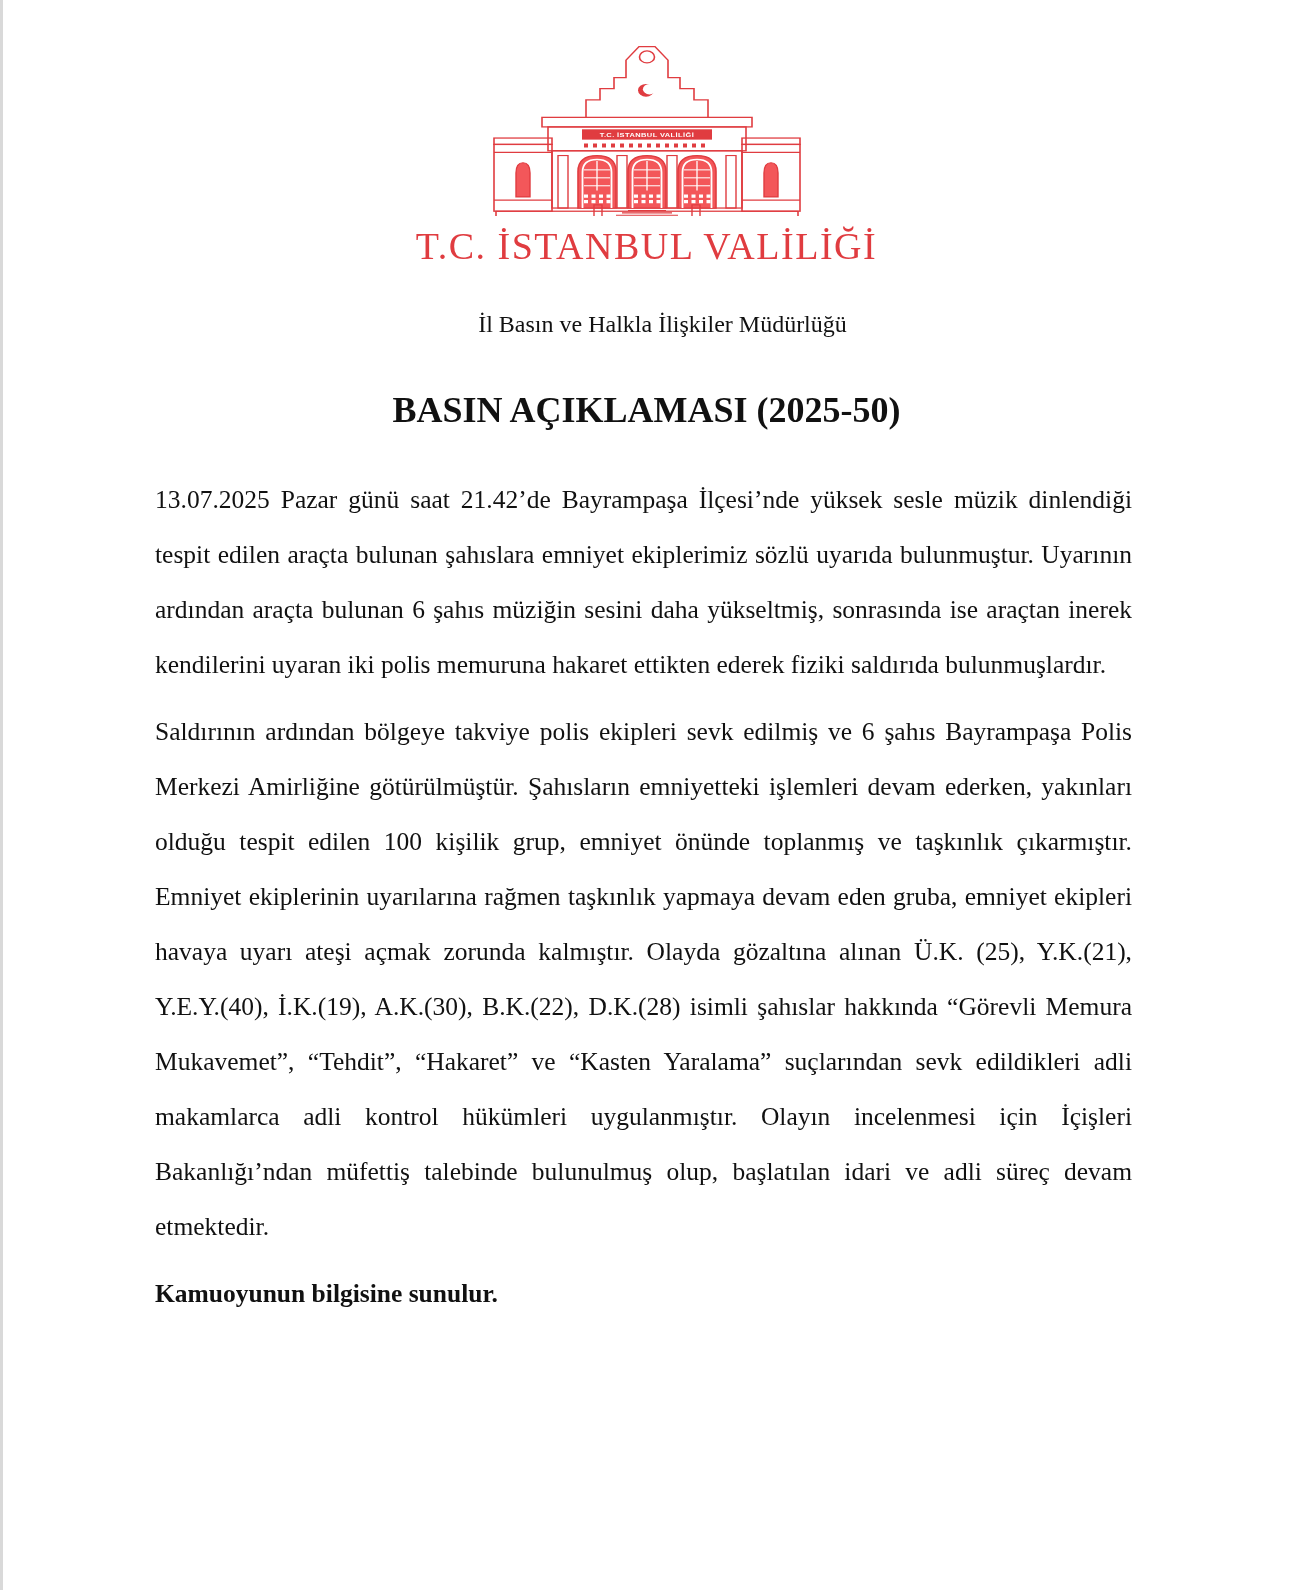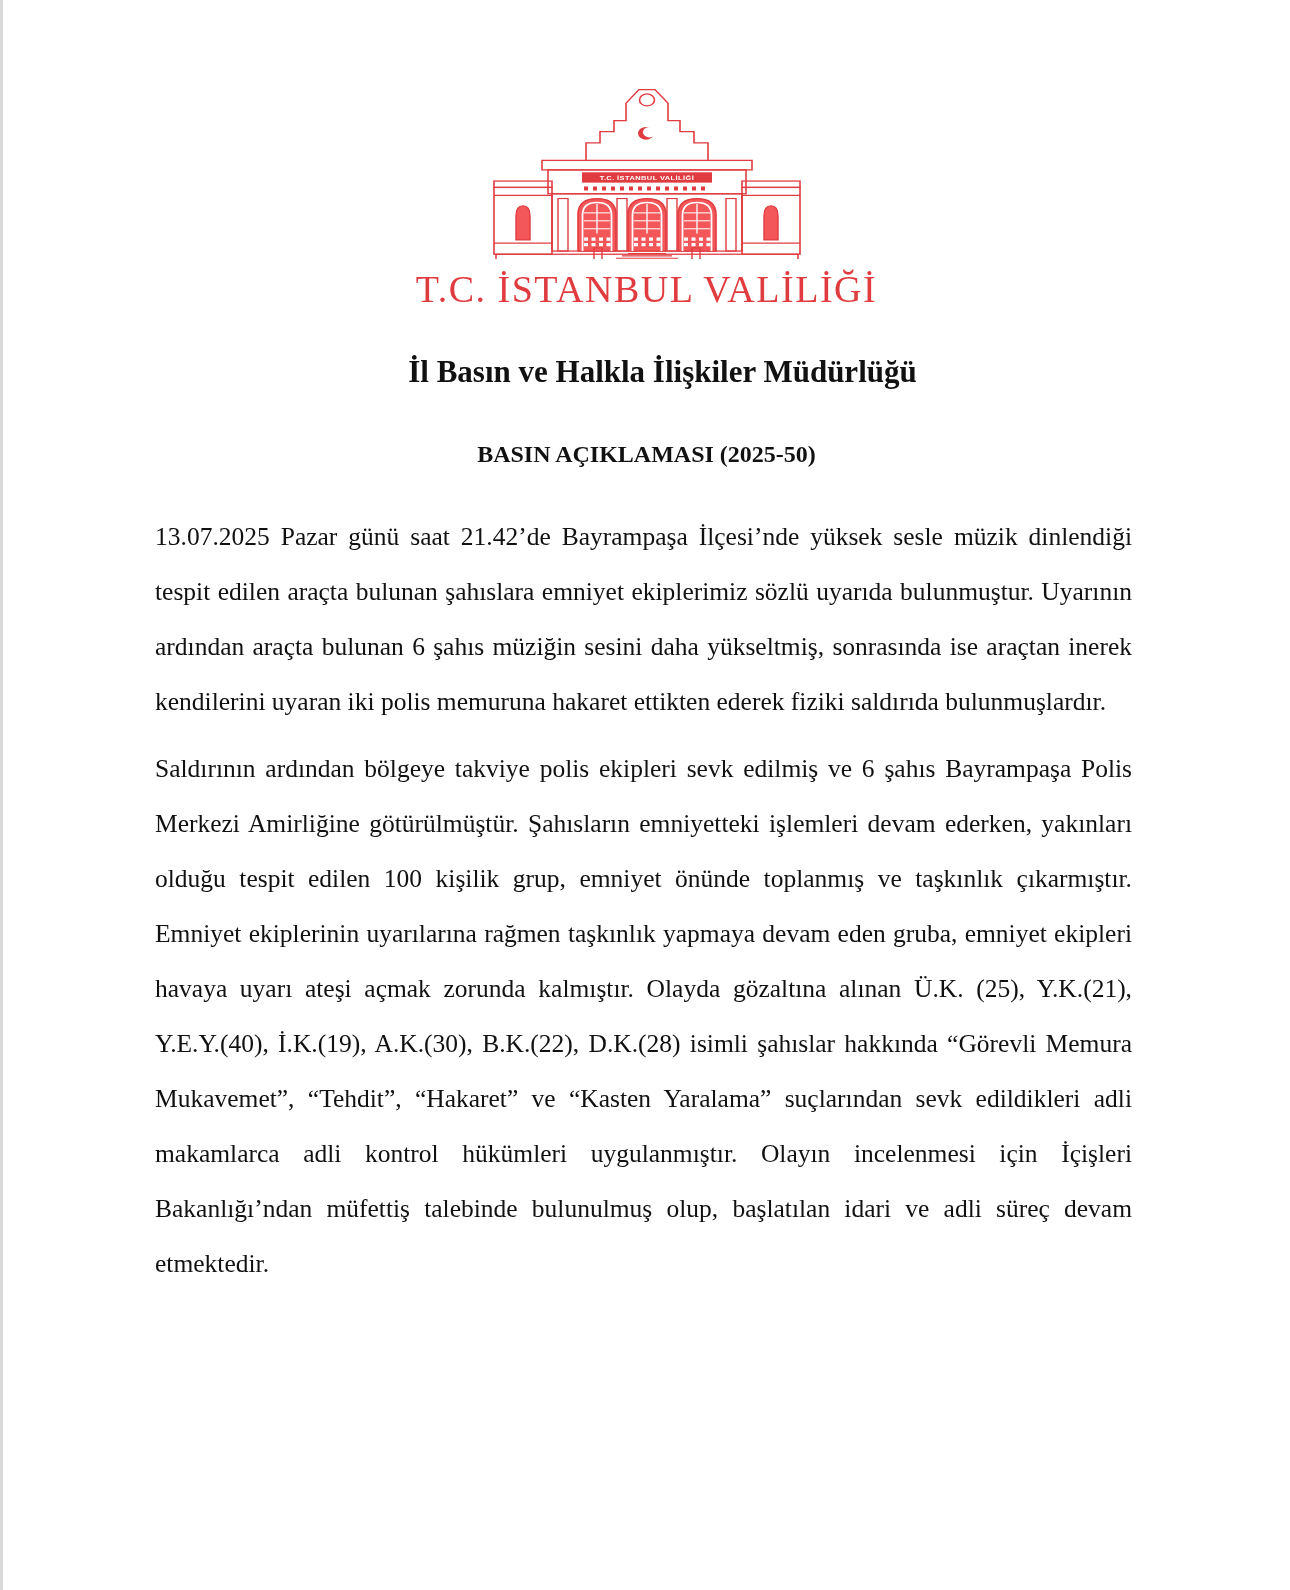--- a/index.html
+++ b/index.html
@@ -14,45 +14,45 @@
     position: relative;
     width: 1290px;
     height: 1590px;
     background: #ffffff;
     border-left: 3px solid var(--edge);
     font-family: "Liberation Serif", "DejaVu Serif", serif;
     color: var(--ink);
     overflow: hidden;
   }
   .logo-block {
-    padding-top: 84px;
+    padding-top: 41px;
     text-align: center;
   }
   .logo-svg { display: inline-block; }
   .logo-caption {
     margin-top: 6px;
     font-family: "Liberation Serif", "DejaVu Serif", serif;
     font-size: 38px;
     font-weight: 400;
     letter-spacing: 1.5px;
     color: var(--red);
     line-height: 1.1;
   }
   h1.dept {
     margin-top: 42px;
     text-align: center;
-    font-size: 31px;
-    font-weight: 700;
+    font-size: 24px;
+    font-weight: 400;
     line-height: 1.2;
     margin-left: 32px;
   }
   h2.title {
     margin-top: 50px;
     text-align: center;
-    font-size: 24px;
+    font-size: 36px;
     font-weight: 700;
     line-height: 1.2;
   }
   main.bodytext {
     margin-top: 40px;
     padding: 0 158px 0 152px;
   }
   .para {
     font-size: 25.5px;
     line-height: 55px;
@@ -177,15 +177,16 @@
     <div class="logo-caption">T.C. İSTANBUL VALİLİĞİ</div>
   </header>
 
   <h1 class="dept">İl Basın ve Halkla İlişkiler Müdürlüğü</h1>
 
   <h2 class="title">BASIN AÇIKLAMASI (2025-50)</h2>
 
   <main class="bodytext">
     <p class="para">13.07.2025 Pazar günü saat 21.42’de Bayrampaşa İlçesi’nde yüksek sesle müzik dinlendiği tespit edilen araçta bulunan şahıslara emniyet ekiplerimiz sözlü uyarıda bulunmuştur. Uyarının ardından araçta bulunan 6 şahıs müziğin sesini daha yükseltmiş, sonrasında ise araçtan inerek kendilerini uyaran iki polis memuruna hakaret ettikten ederek fiziki saldırıda bulunmuşlardır.</p>
     <p class="para">Saldırının ardından bölgeye takviye polis ekipleri sevk edilmiş ve 6 şahıs Bayrampaşa Polis Merkezi Amirliğine götürülmüştür. Şahısların emniyetteki işlemleri devam ederken, yakınları olduğu tespit edilen 100 kişilik grup, emniyet önünde toplanmış ve taşkınlık çıkarmıştır. Emniyet ekiplerinin uyarılarına rağmen taşkınlık yapmaya devam eden gruba, emniyet ekipleri havaya uyarı ateşi açmak zorunda kalmıştır. Olayda gözaltına alınan Ü.K. (25), Y.K.(21), Y.E.Y.(40), İ.K.(19), A.K.(30), B.K.(22), D.K.(28) isimli şahıslar hakkında “Görevli Memura Mukavemet”, “Tehdit”, “Hakaret” ve “Kasten Yaralama” suçlarından sevk edildikleri adli makamlarca adli kontrol hükümleri uygulanmıştır. Olayın incelenmesi için İçişleri Bakanlığı’ndan müfettiş talebinde bulunulmuş olup, başlatılan idari ve adli süreç devam etmektedir.</p>
+    <p class="closing">Kamuoyunun bilgisine sunulur.</p>
   </main>
 
 </div>
 
 </body></html>

